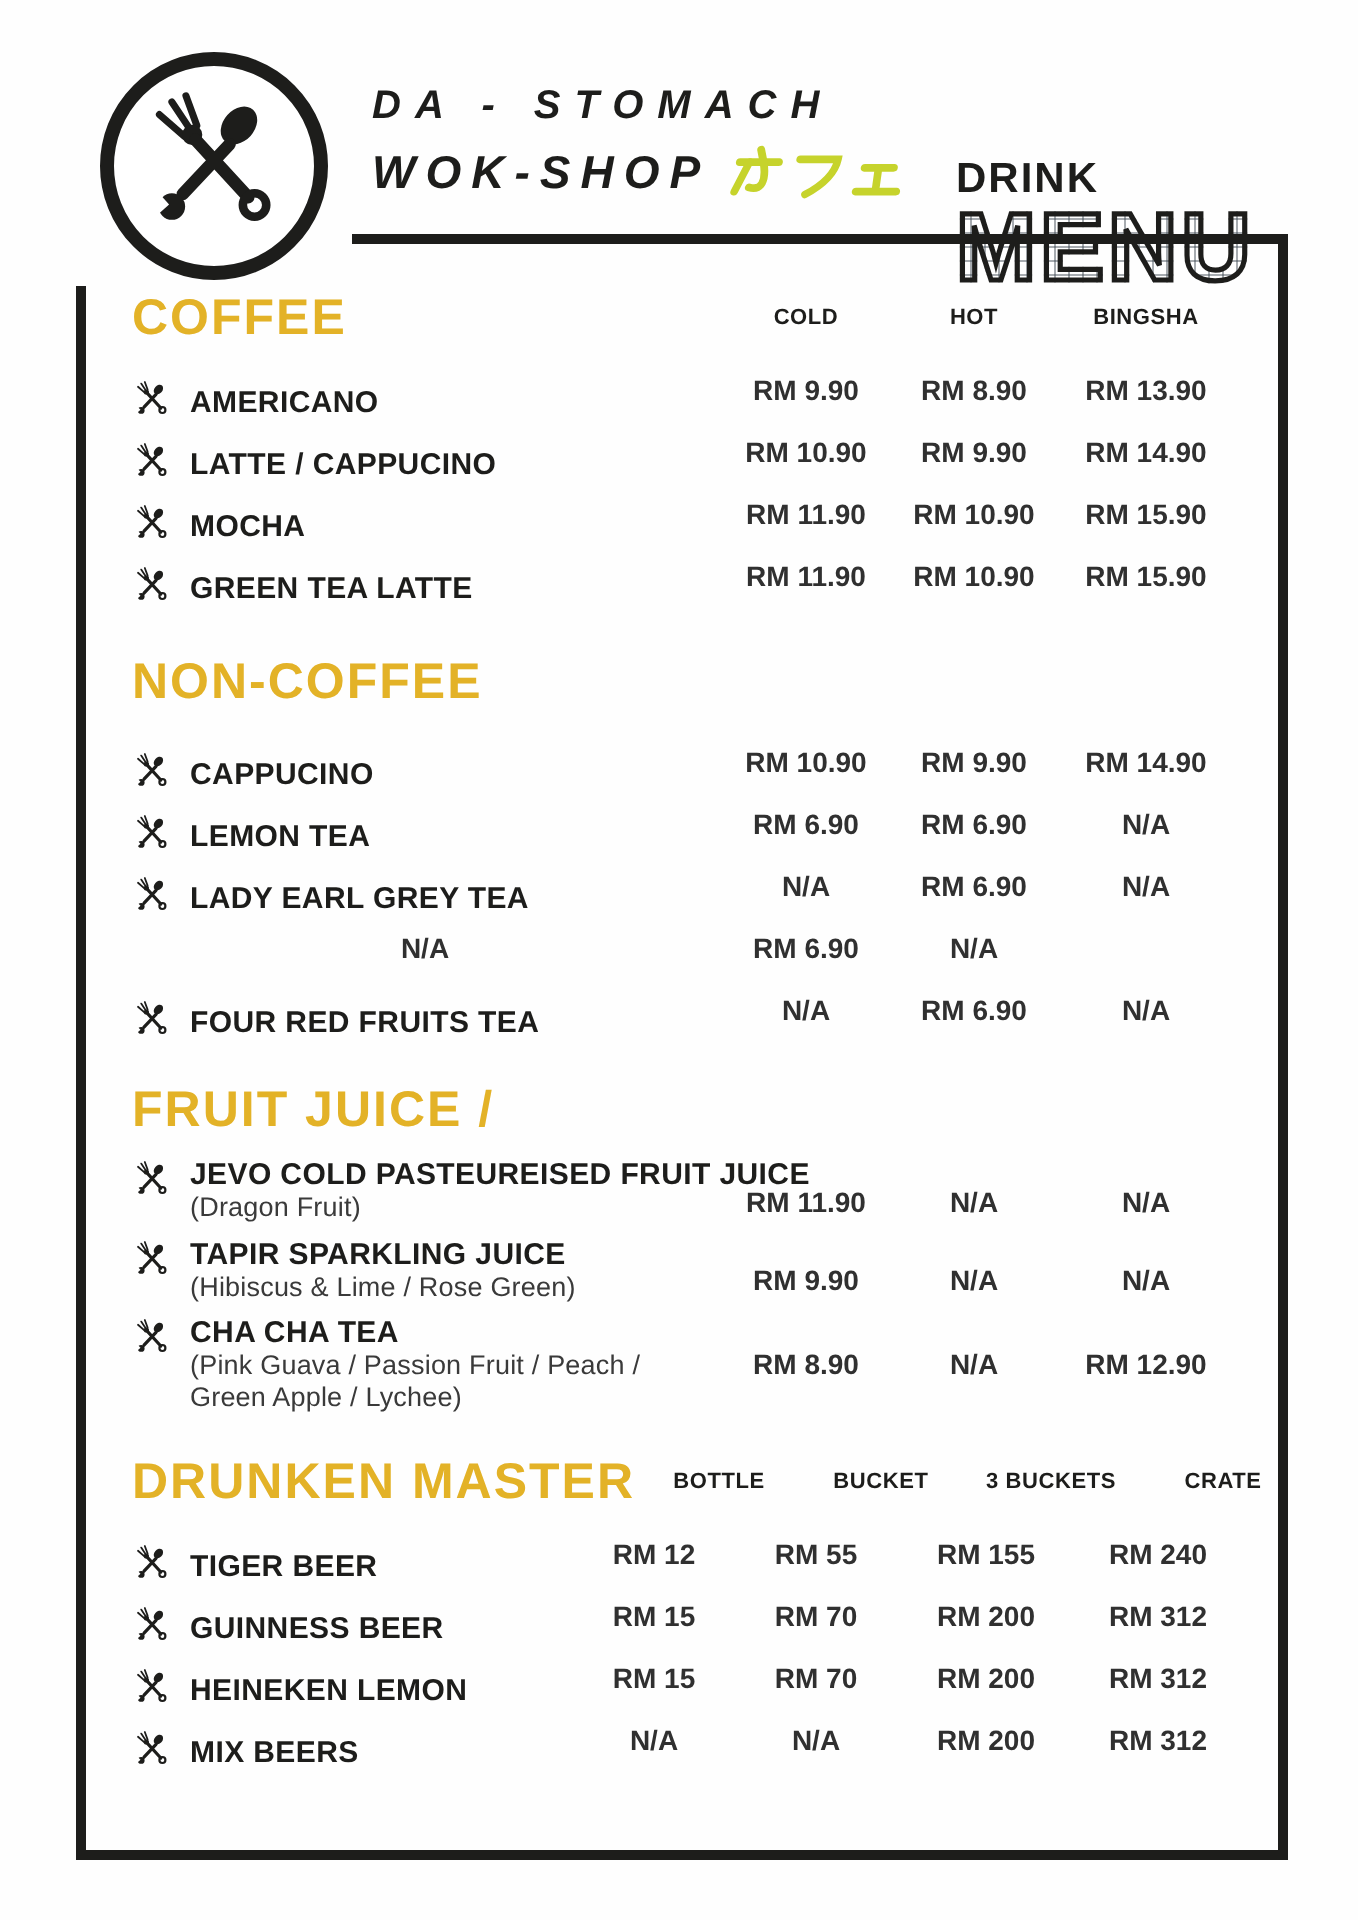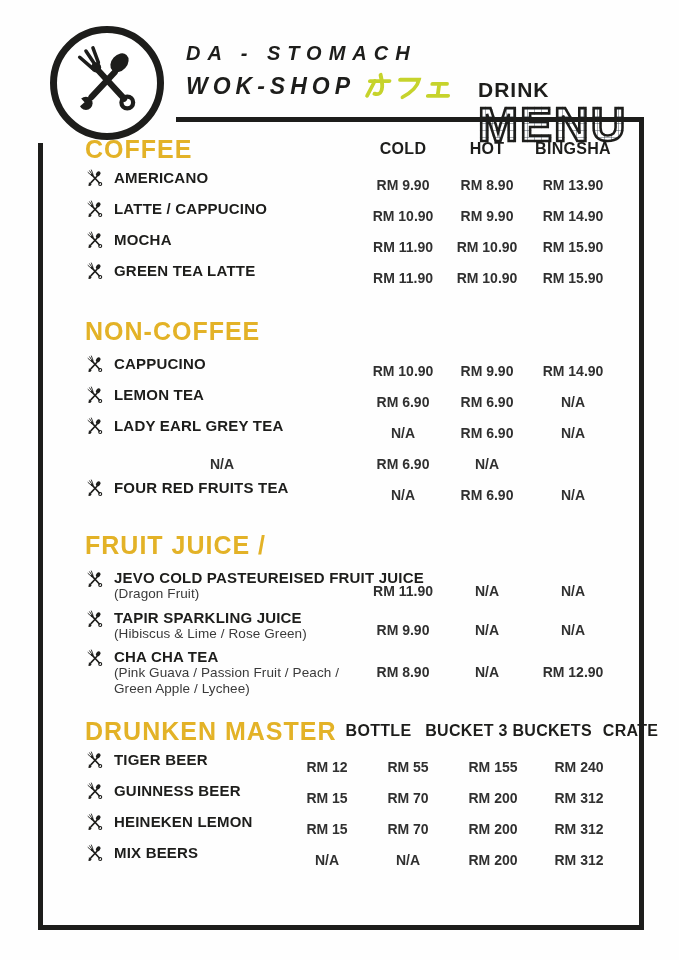--- a/index.html
+++ b/index.html
@@ -51,43 +51,43 @@
 
   
   .rule{position:absolute;background:var(--ink);}
   .top-rule{left:176px;top:117px;width:468px;height:5px;}
   .right-rule{left:639px;top:117px;width:5px;height:813px;}
   .bottom-rule{left:38px;top:925px;width:606px;height:5px;}
   .left-rule{left:38px;top:143px;width:5px;height:782px;}
 
   
   .content{
-    position:absolute;left:43px;top:112px;width:596px;height:734px;
-    box-sizing:border-box;padding:18px 20px 0 42px;
+    position:absolute;left:43px;top:122px;width:596px;height:734px;
+    box-sizing:border-box;padding:18px 20px 0 23px;
   }
   .grid3{display:grid;grid-template-columns:1fr 88px 80px 92px;}
   .grid4{display:grid;grid-template-columns:1fr 84px 78px 92px 80px;}
   .sec-title{
     color:var(--accent-yellow);font-size:25px;font-weight:bold;
     letter-spacing:1px;line-height:29px;white-space:nowrap;
   }
   .head-row{align-items:center;min-height:30px;margin-bottom:5px;}
   .col-label{
-    text-align:center;font-size:16px;font-weight:bold;letter-spacing:0.3px;
+    text-align:center;font-size:11px;font-weight:bold;letter-spacing:0.3px;
     white-space:nowrap;
   }
   .title-block{margin-bottom:9px;}
   .p-row{min-height:31px;}
   .p-row .price{
     text-align:center;font-size:14px;font-weight:bold;color:var(--price);
     align-self:center;white-space:nowrap;
   }
   .p-row.bottom-align .price{align-self:end;padding-bottom:3px;}
   .p-row.mid-align .price{align-self:center;}
-  .name-cell{display:flex;align-items:flex-start;gap:9px;min-width:0;}
+  .name-cell{display:flex;align-items:flex-end;gap:9px;min-width:0;}
   .name-cell.top{align-items:flex-start;}
   .name-cell.top svg{margin-top:1px;}
   .bullet{width:20px;height:20px;flex:0 0 auto;}
   .item-name{
     font-size:15px;font-weight:bold;letter-spacing:0.2px;line-height:17px;
     white-space:nowrap;
   }
   .item-sub{
     font-size:13.5px;font-weight:normal;color:#3a3a3a;line-height:15.5px;
     letter-spacing:0.1px;

